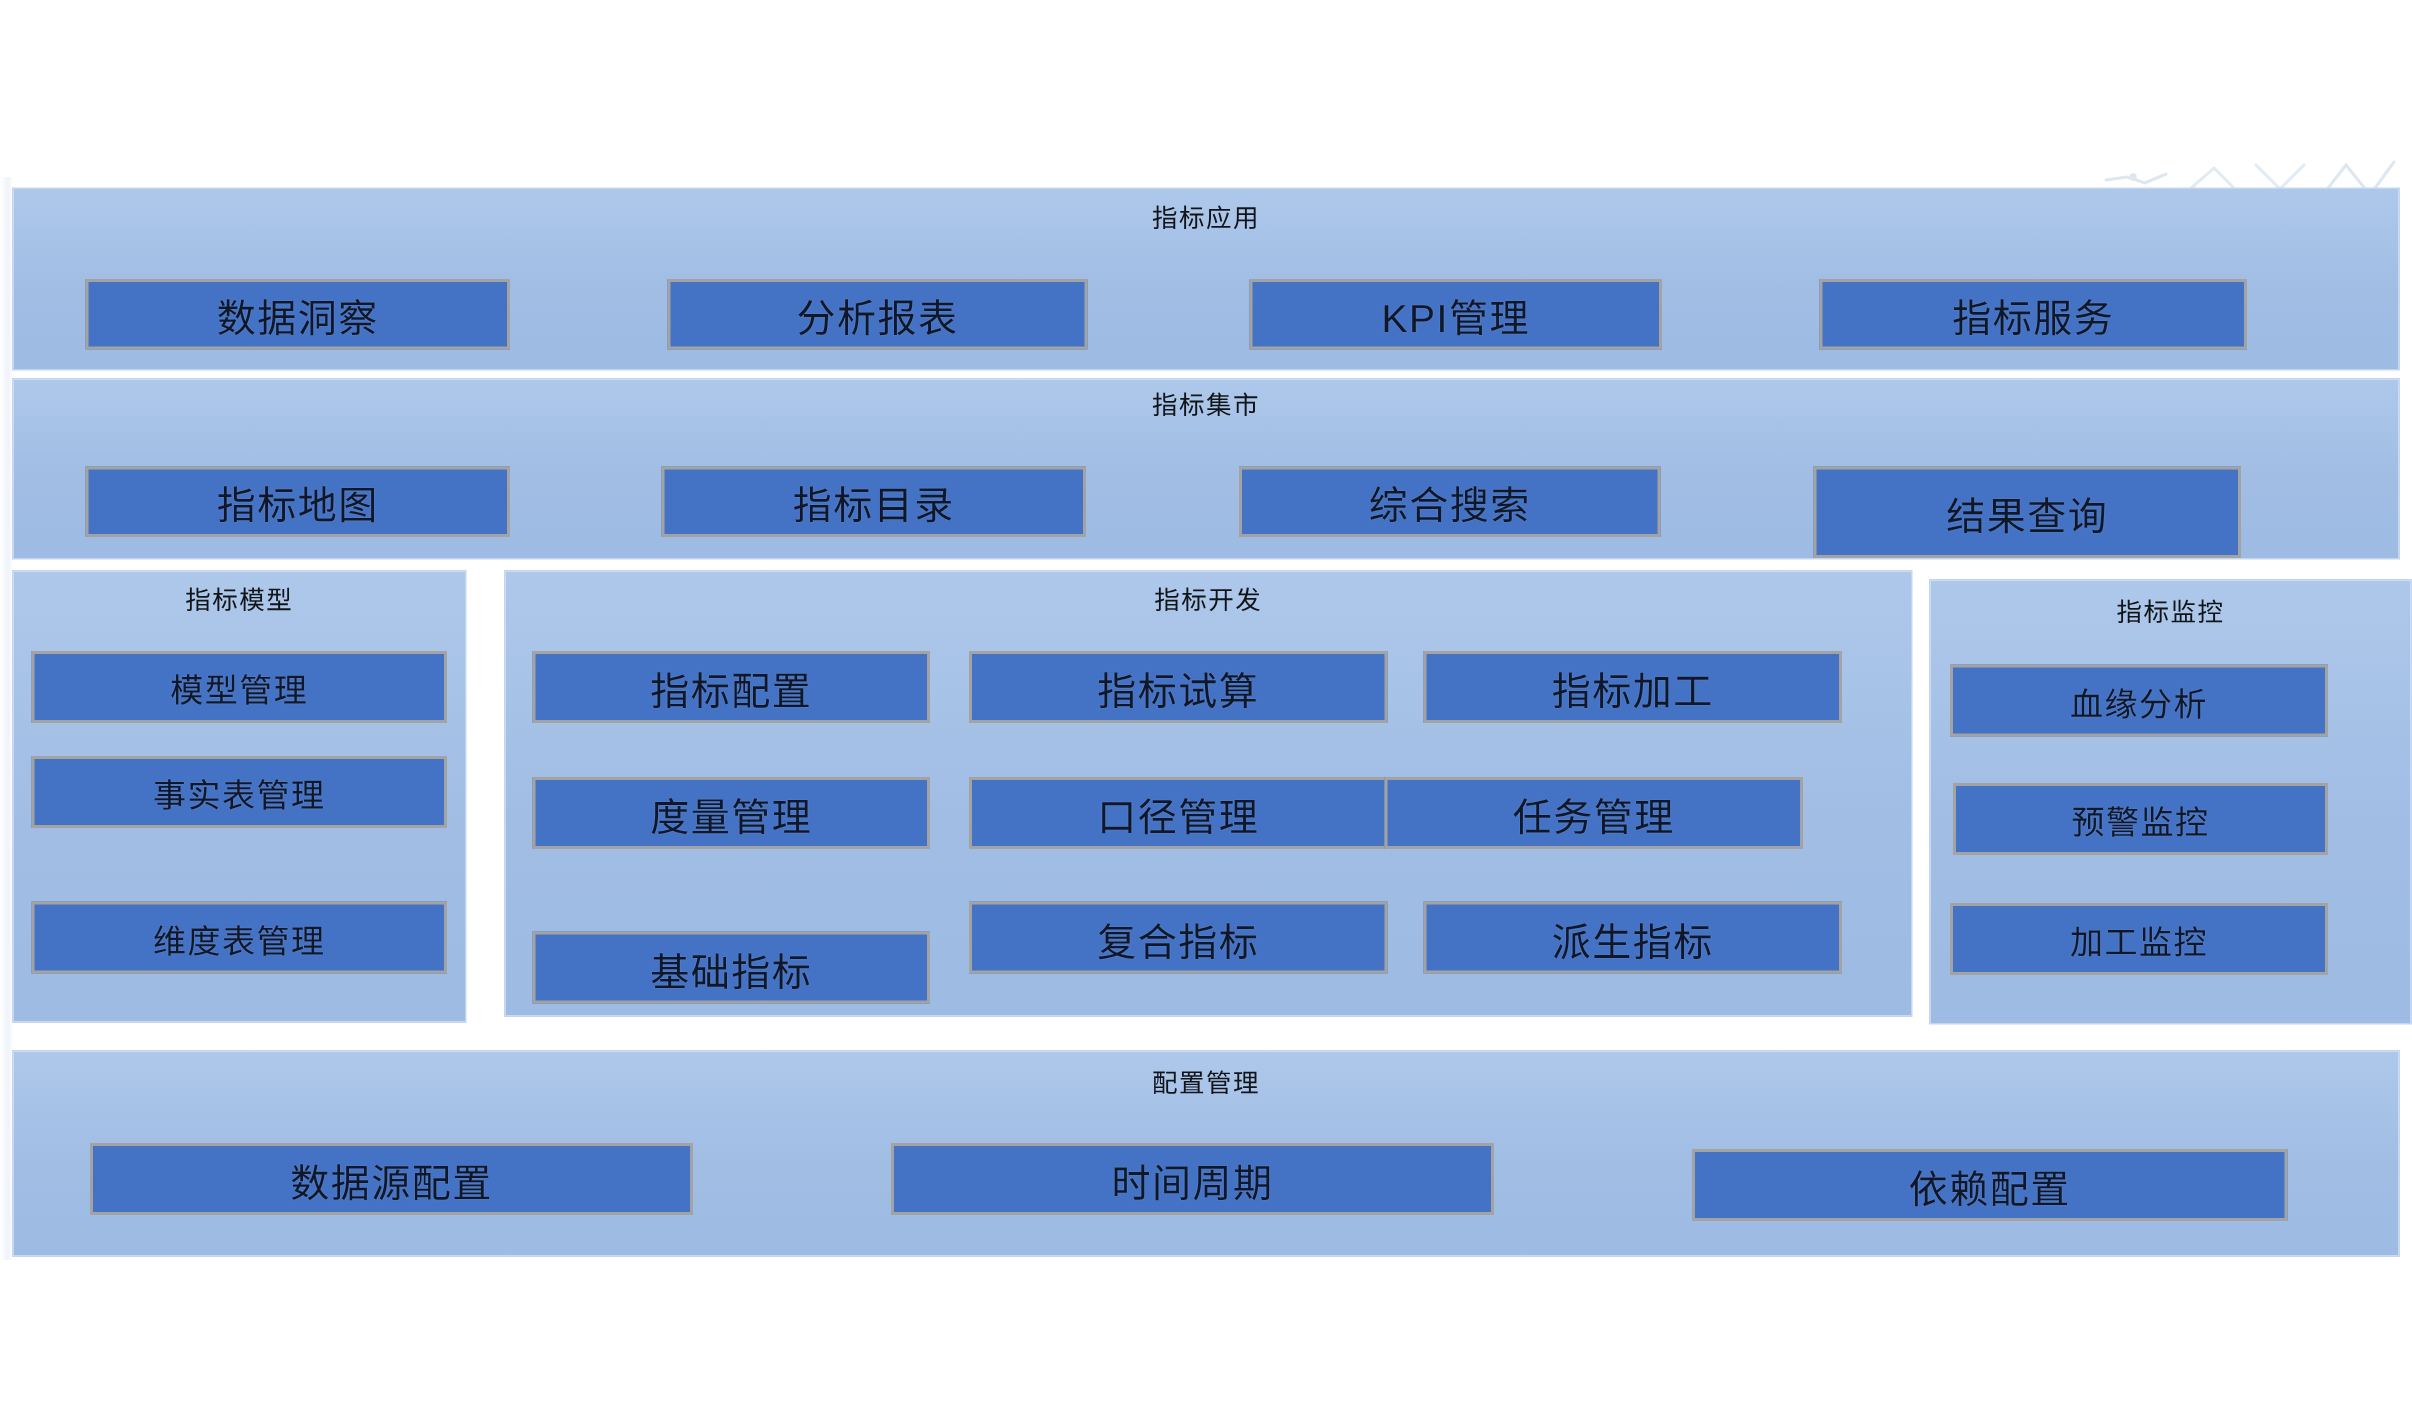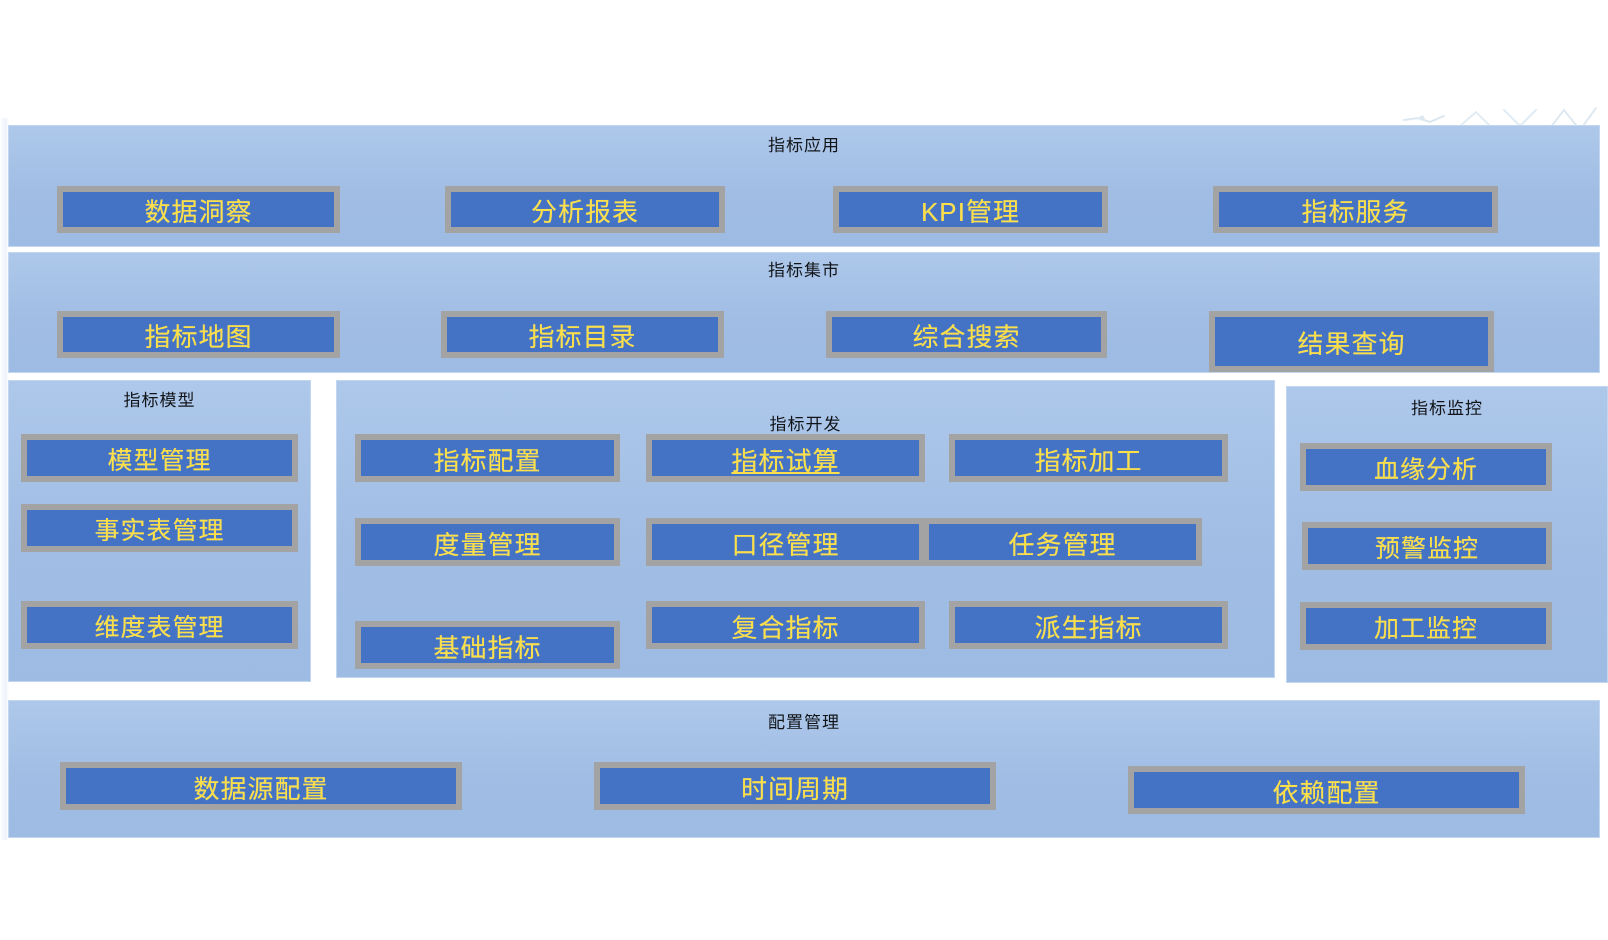--- a/index.html
+++ b/index.html
@@ -46,32 +46,32 @@
     font-size: 17px;
     line-height: 1;
     letter-spacing: 1px;
     white-space: nowrap;
   }
 
   
   .btn {
     position: absolute;
     background: #4472c4;
-    border: 6px solid #a3a3a3;
+    border: 2px solid #a3a3a3;
     box-sizing: border-box;
-    color: #fde047;
+    color: #0f172a;
     font-size: 26px;
     display: flex;
     align-items: center;
     justify-content: center;
     white-space: nowrap;
     letter-spacing: 1px;
     text-shadow: 0 0 1px rgba(255,255,255,0.25);
   }
-  .btn.small { font-size: 25px; }
+  .btn.small { font-size: 22px; }
 
   
   .scan-edge {
     position: absolute;
     left: 0;
     top: 118px;
     width: 9px;
     height: 722px;
     background: linear-gradient(90deg, #ffffff 0%, #eef3fa 60%, #ffffff 100%);
     pointer-events: none;
@@ -109,24 +109,24 @@
   <div class="btn" style="left:1209px; top:311px; width:285px; height:61px;">结果查询</div>
 
   <div class="panel" style="left:8px; top:380px; width:303px; height:302px;">
     <div class="panel-title" style="top:11px;">指标模型</div>
   </div>
   <div class="btn small" style="left:21px; top:434px; width:277px; height:48px;">模型管理</div>
   <div class="btn small" style="left:21px; top:504px; width:277px; height:48px;">事实表管理</div>
   <div class="btn small" style="left:21px; top:601px; width:277px; height:48px;">维度表管理</div>
 
   <div class="panel" style="left:336px; top:380px; width:939px; height:298px;">
-    <div class="panel-title" style="top:11px;margin-top:24px;">指标开发</div>
+    <div class="panel-title" style="top:11px;">指标开发</div>
   </div>
   <div class="btn" style="left:355px; top:434px; width:265px; height:48px;">指标配置</div>
-  <div class="btn" style="left:646px; top:434px; width:279px; height:48px;text-decoration:underline;">指标试算</div>
+  <div class="btn" style="left:646px; top:434px; width:279px; height:48px;">指标试算</div>
   <div class="btn" style="left:949px; top:434px; width:279px; height:48px;">指标加工</div>
 
   <div class="btn" style="left:355px; top:518px; width:265px; height:48px;">度量管理</div>
   <div class="btn" style="left:646px; top:518px; width:279px; height:48px;">口径管理</div>
   <div class="btn" style="left:923px; top:518px; width:279px; height:48px;">任务管理</div>
 
   <div class="btn" style="left:355px; top:621px; width:265px; height:48px;">基础指标</div>
   <div class="btn" style="left:646px; top:601px; width:279px; height:48px;">复合指标</div>
   <div class="btn" style="left:949px; top:601px; width:279px; height:48px;">派生指标</div>
 

